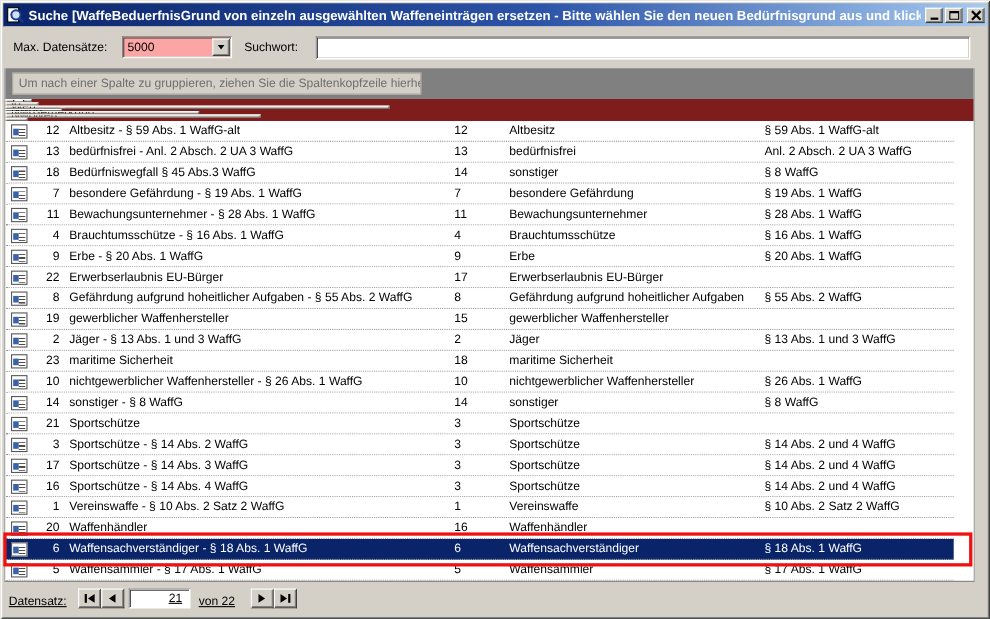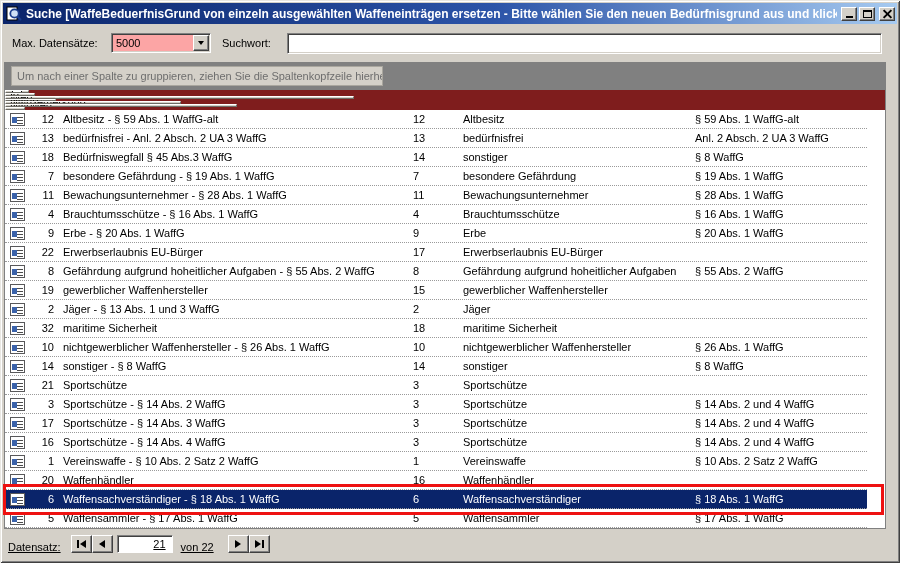--- a/index.html
+++ b/index.html
@@ -54,21 +54,21 @@
   .hc-id { width:30px; }
   .hc-wert { width:349px;gap:12px; }
   .hc-nwrid { width:51px; }
   .hc-nwrwert { width:232px; }
   .hc-nwrbem { width:176px; }
   .hc-stub { width:20px; padding-left:0; }
   .sort-asc { width:0; height:0; margin-left:8px; border-left:4px solid transparent; border-right:4px solid transparent; border-bottom:7px solid #e4e1da; }
   .doc-icon { width:10px; height:13px; background:linear-gradient(135deg,#d4d0c8 3px,#fff 3px); border:1px solid #000; }
 
   .grows { position:absolute; left:0; top:48px; width:100%; height:418px; background:#fff; overflow:hidden; }
-  .grow { display:flex; width:862px; height:19px; border-bottom:1px dotted #9a9a9a; background:#fff; }
+  .grow { display:flex; width:862px; height:19px; border-bottom:1px dotted #9a9a9a; background:#fff;justify-content:center; }
   .grow .cell { line-height:18px; white-space:nowrap; overflow:hidden; }
   .c-icon { width:24px; display:flex; align-items:center; justify-content:center; }
   .c-id { width:30px; text-align:right; padding-right:5px; }
   .c-wert { width:349px; padding-left:4px; }
   .c-nwrid { width:51px; padding-left:5px; }
   .c-nwrwert { width:232px; padding-left:4px; }
   .c-nwrbem { width:176px; padding-left:4px; }
   .grow.selected { background:#0a246a; color:#fff; }
   .row-icon { display:inline-block; width:15px; height:13px; background:#fff; border:1px solid #58585a; position:relative; }
   .row-icon::before { content:""; position:absolute; left:1px; top:3px; width:5px; height:6px; background:#3а... ; background:#3a62aa; }
@@ -259,26 +259,27 @@
           <span class="cell c-nwrbem"></span>
         </div>
         <div class="grow">
           <span class="cell c-icon">
             <span class="row-icon"></span>
           </span>
           <span class="cell c-id">2</span>
           <span class="cell c-wert">Jäger - § 13 Abs. 1 und 3 WaffG</span>
           <span class="cell c-nwrid">2</span>
           <span class="cell c-nwrwert">Jäger</span>
-        </div>
-        <div class="grow">
-          <span class="cell c-icon">
-            <span class="row-icon"></span>
-          </span>
-          <span class="cell c-id">32</span>
+          <span class="cell c-nwrbem">§ 13 Abs. 1 und 3 WaffG</span>
+        </div>
+        <div class="grow">
+          <span class="cell c-icon">
+            <span class="row-icon"></span>
+          </span>
+          <span class="cell c-id">23</span>
           <span class="cell c-wert">maritime Sicherheit</span>
           <span class="cell c-nwrid">18</span>
           <span class="cell c-nwrwert">maritime Sicherheit</span>
           <span class="cell c-nwrbem"></span>
         </div>
         <div class="grow">
           <span class="cell c-icon">
             <span class="row-icon"></span>
           </span>
           <span class="cell c-id">10</span>

